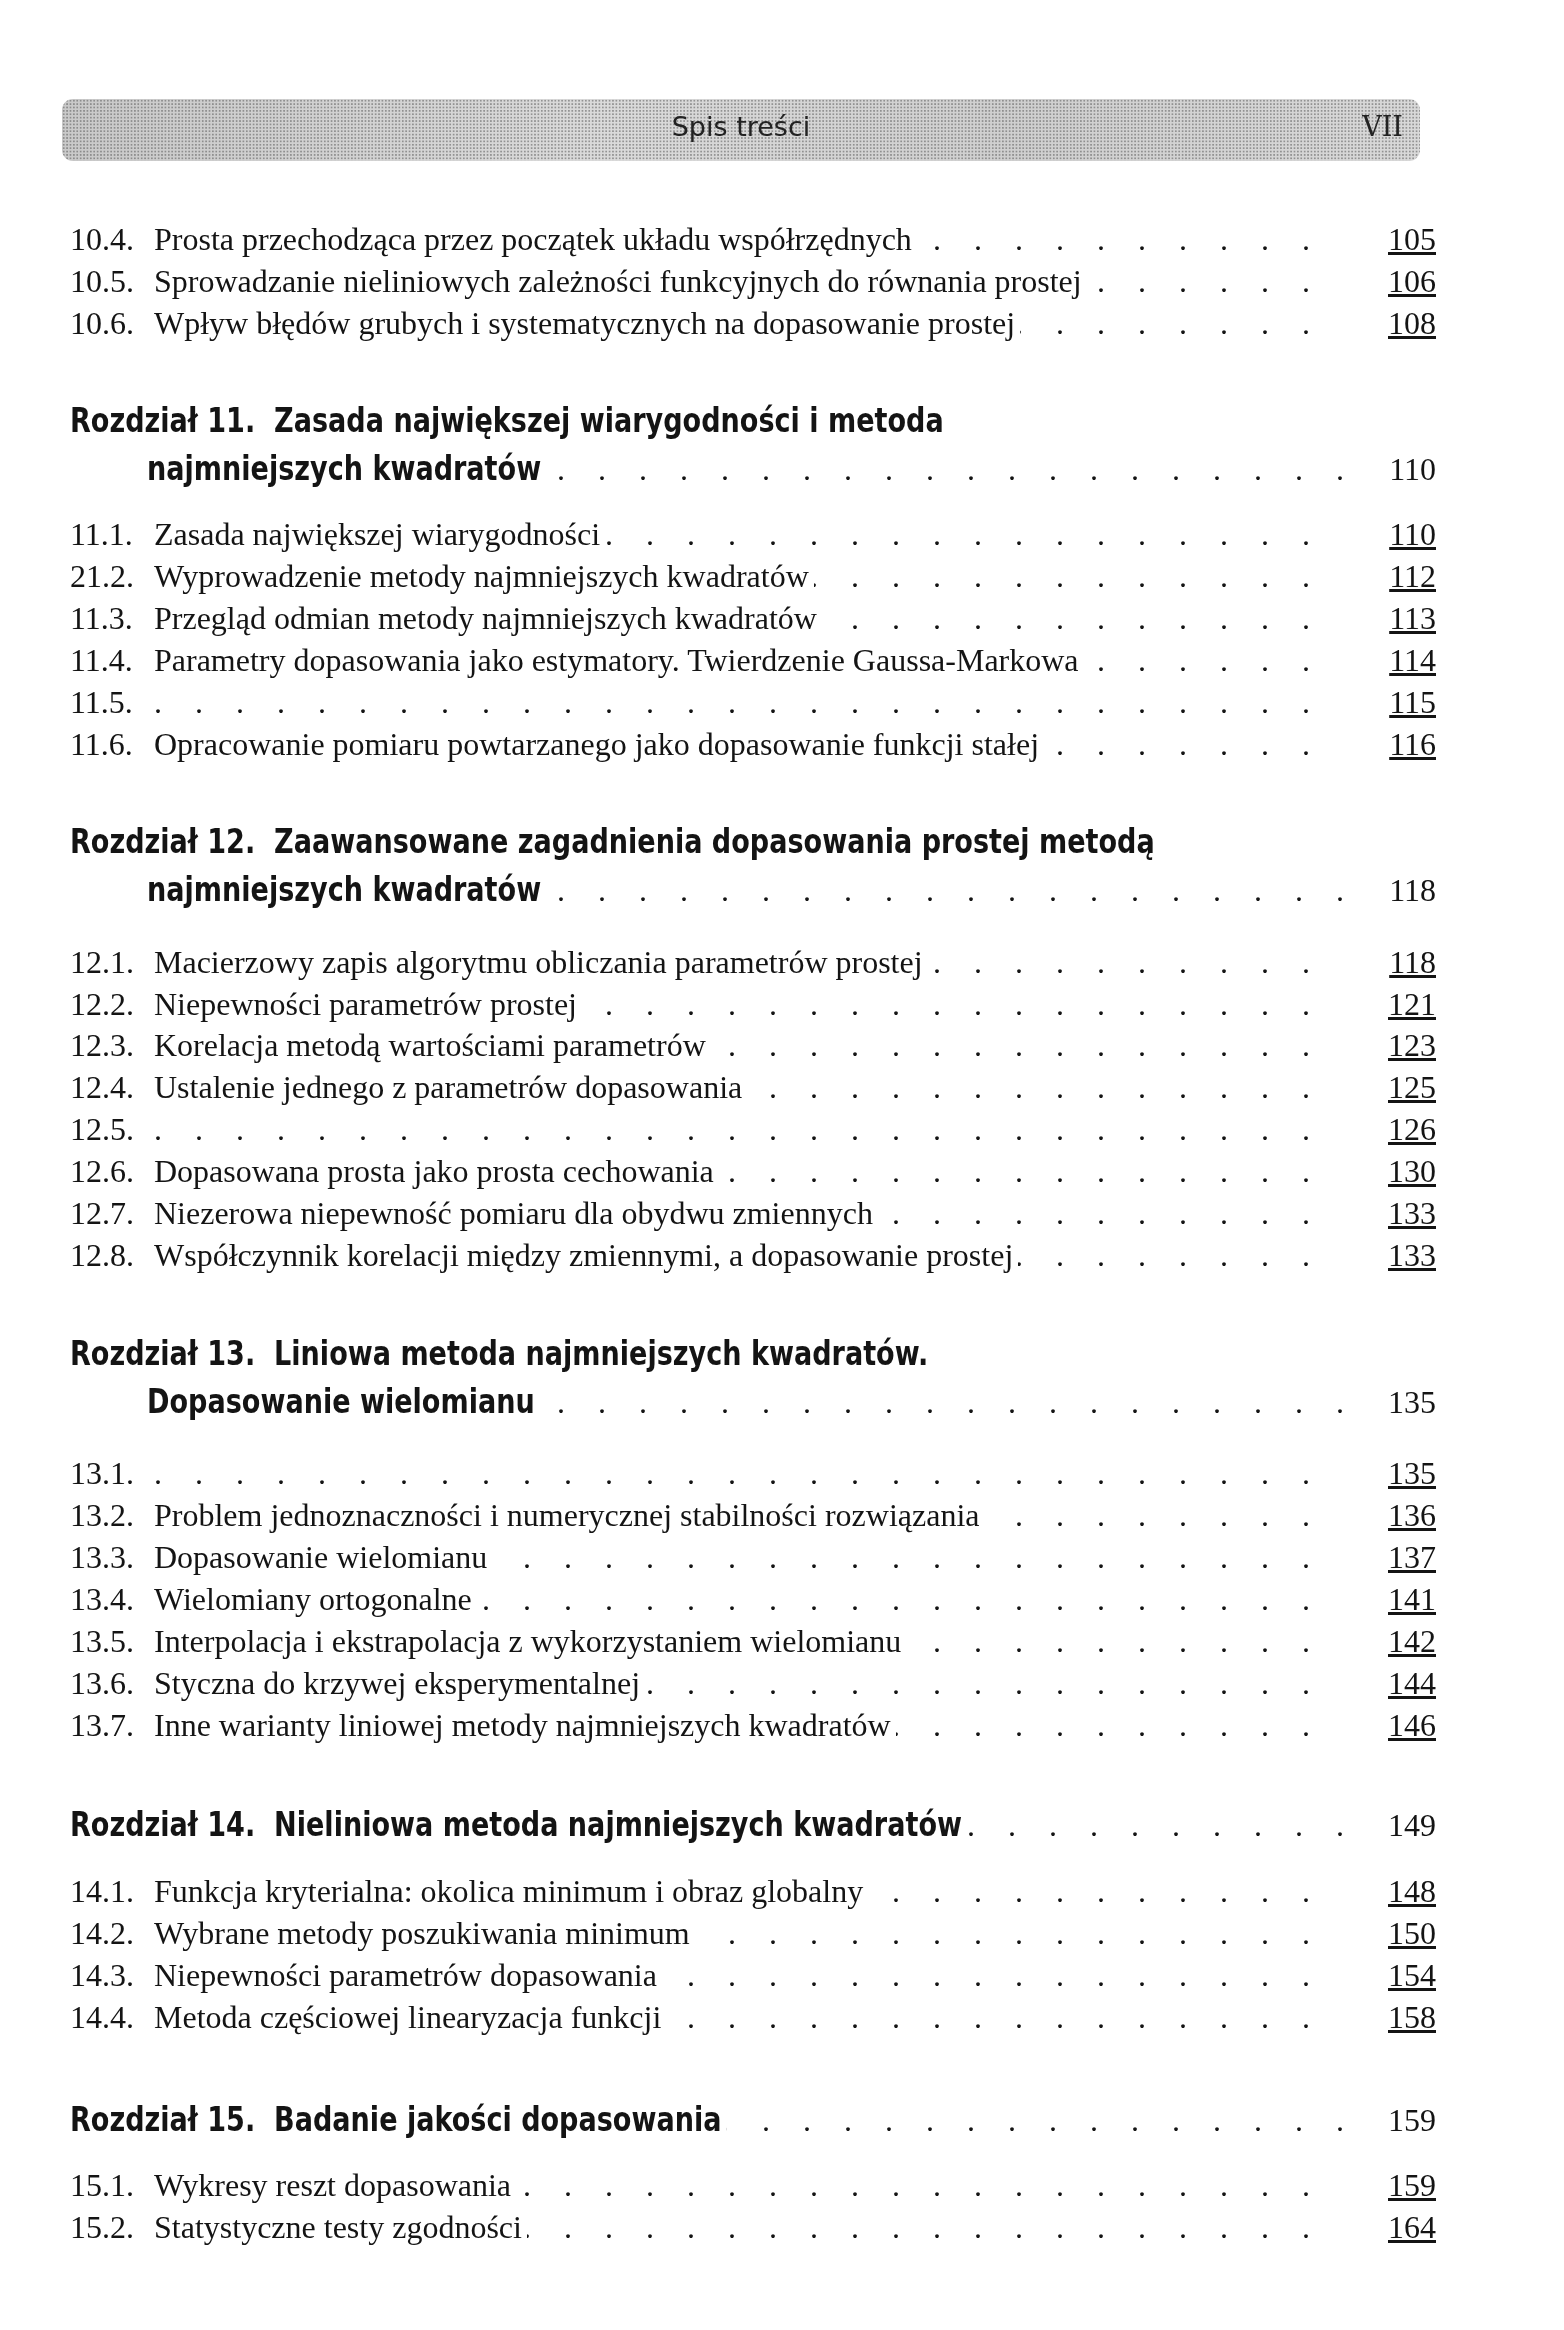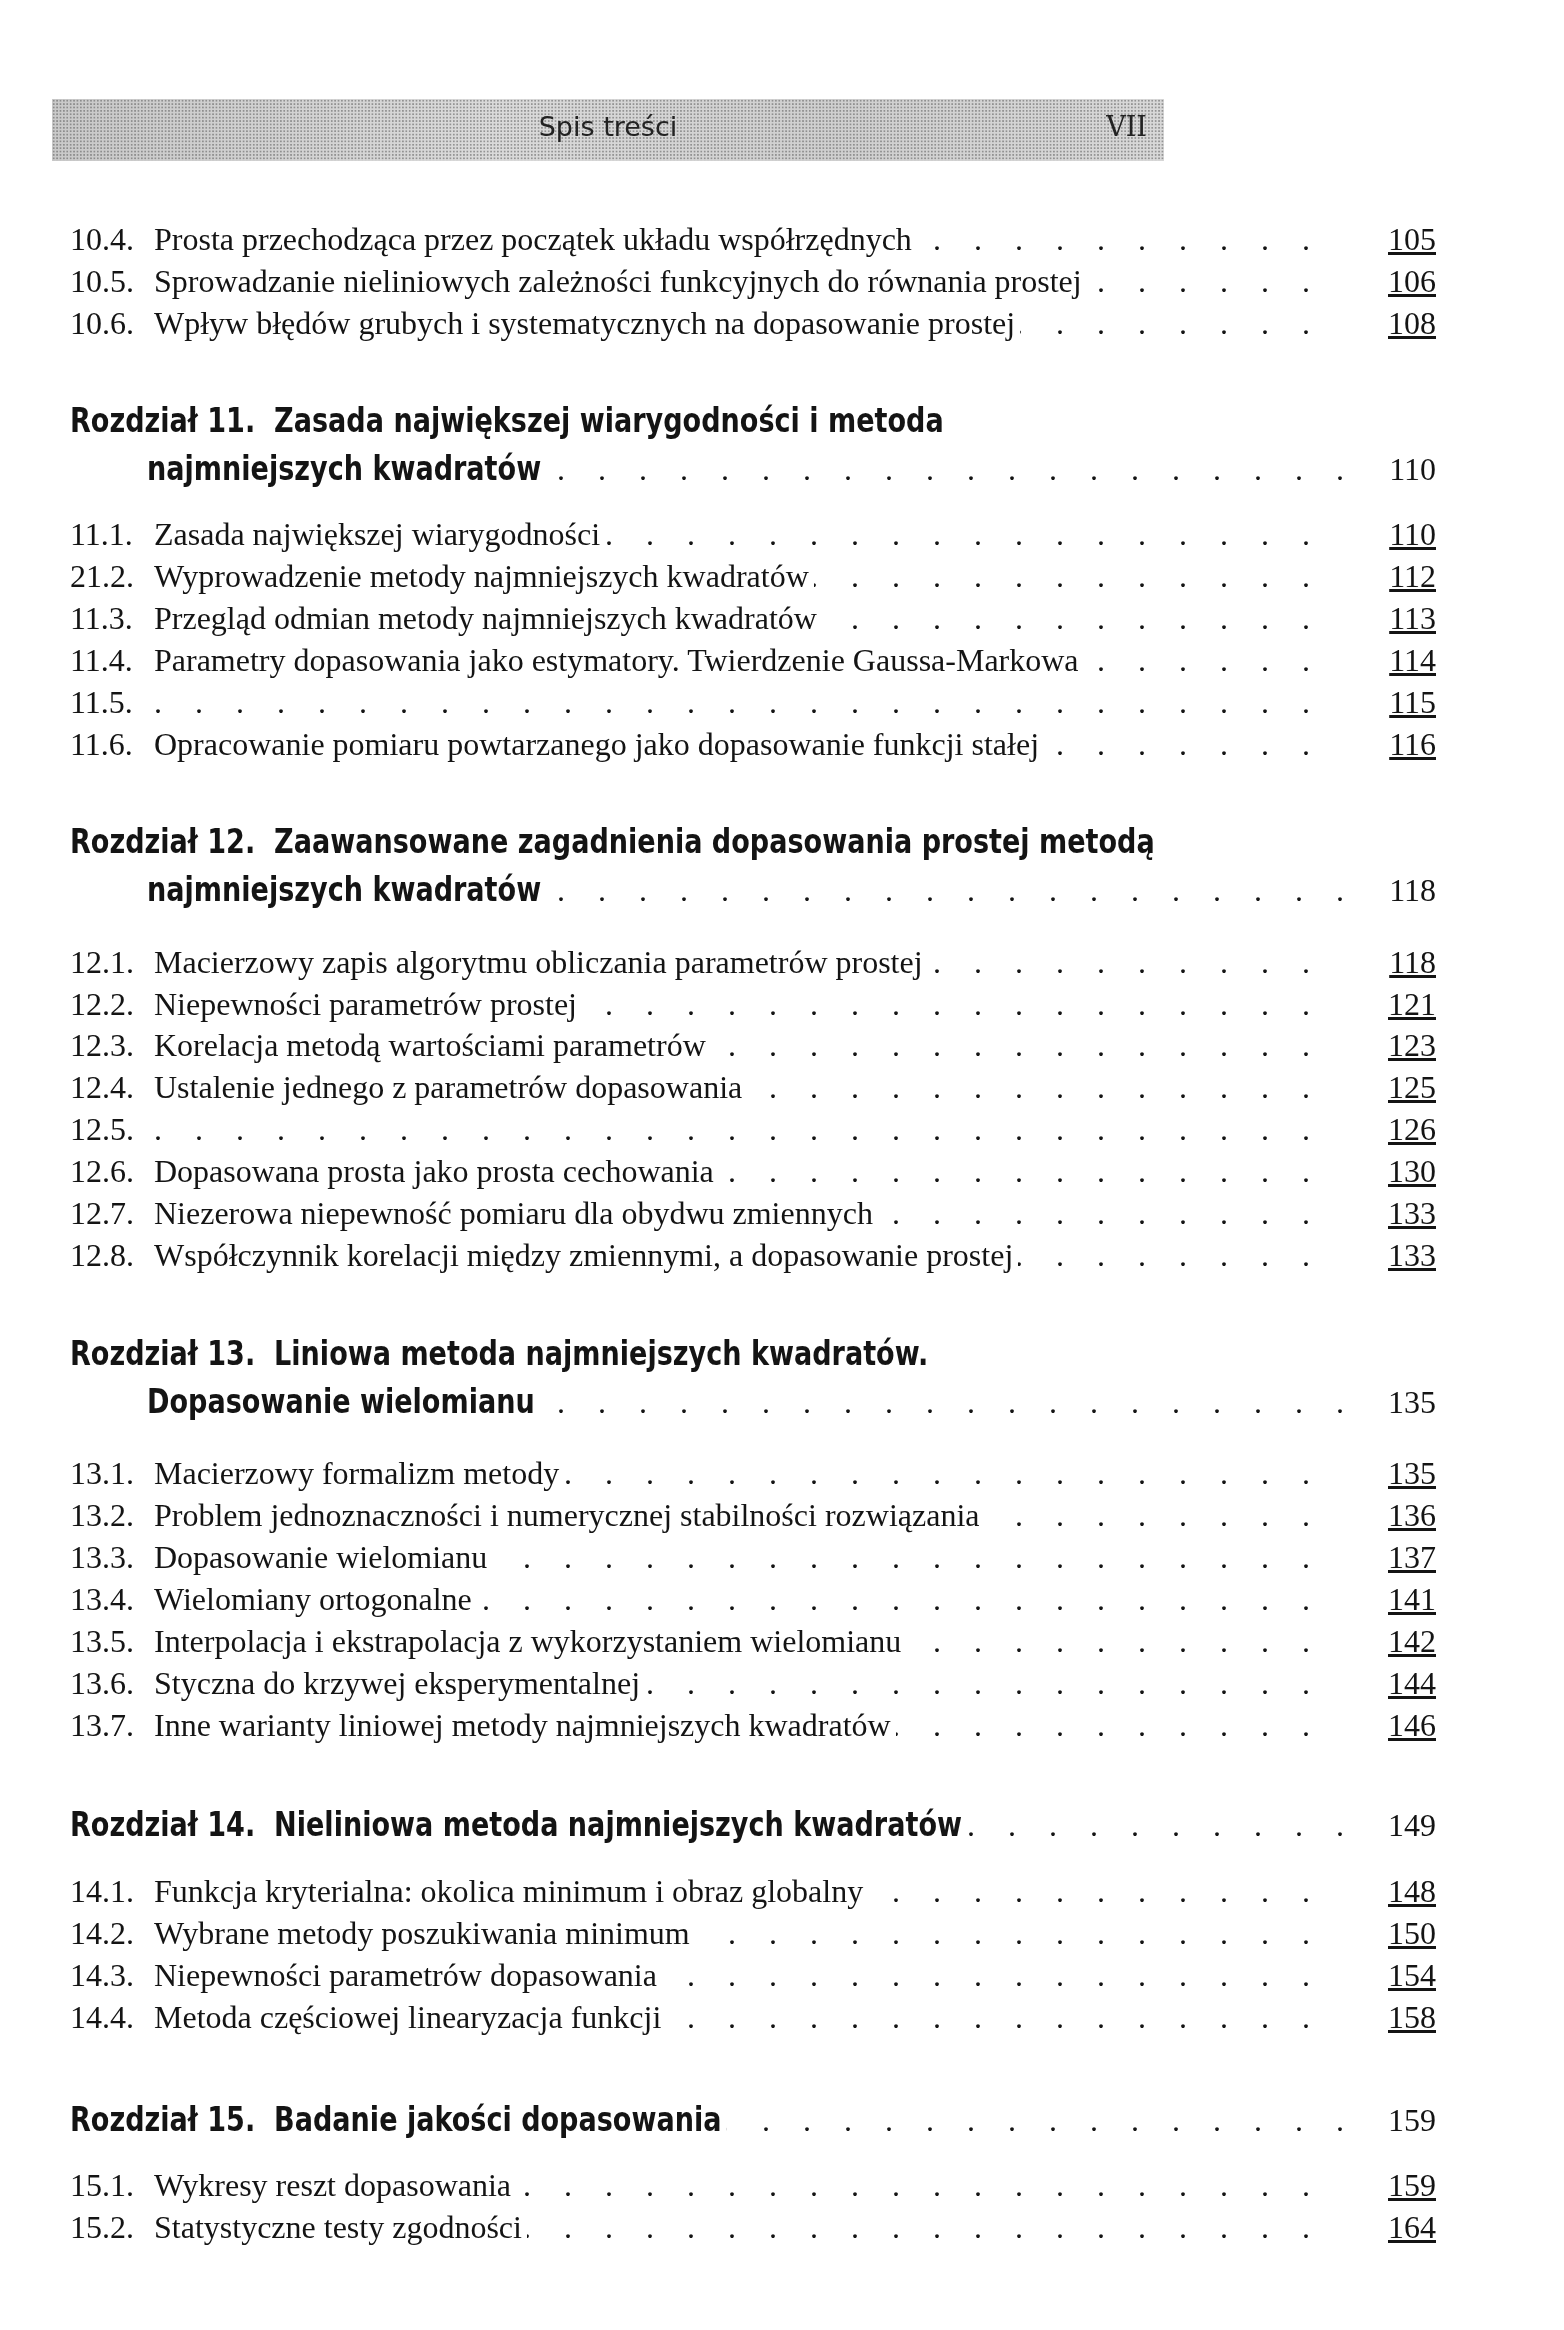--- a/index.html
+++ b/index.html
@@ -1,23 +1,24 @@
 <!DOCTYPE html>
 <html style="font-size:13.7px"><head>
 <meta charset="utf-8">
 <style>
   html, body { margin: 0; padding: 0; background: #ffffff; }
   body { width: 1564px; height: 2330px; position: relative; overflow: hidden; color: #141414; }
   .header-band {
-    position: absolute; left: 52px; top: 99px; width: 1112px; height: 62px;
+    position: absolute; left: 62px; top: 99px; width: 1358px; height: 62px;
     background-color: #d2d2d2;
     background-image:
       radial-gradient(circle, rgba(90,90,90,0.55) 0.7px, transparent 1px),
       linear-gradient(90deg, #c9c9c9, #dadada 40%, #cfcfcf 70%, #d8d8d8);
     background-size: 3.4px 3.4px, 100% 100%;
+    border-radius: 11px;
   }
   .header-title {
     position: absolute; left: 0; right: 0; top: 12px; text-align: center;
     font-family: "DejaVu Sans", sans-serif; font-size: 27px; color: #222;
   }
   .header-page {
     position: absolute; right: 17px; top: 12px;
     font-family: "DejaVu Serif", serif; font-size: 27px; color: #222;
   }
   .row {
@@ -200,21 +201,20 @@
   <div class="line line2">
     <span class="dots"></span>
     <span class="label">Dopasowanie wielomianu</span>
     <span class="page">135</span>
   </div>
 </div>
 <div id="ch2">
     <div class="row" style="top: 1454px;">
       <span class="num">13.1.</span>
       <span class="dots"></span>
-      <span class="title">Macierzowy formalizm metody</span>
       <span class="page">135</span>
     </div>
     <div class="row" style="top: 1496px;">
       <span class="num">13.2.</span>
       <span class="dots"></span>
       <span class="title">Problem jednoznaczności i numerycznej stabilności rozwiązania</span>
       <span class="page">136</span>
     </div>
     <div class="row" style="top: 1538px;">
       <span class="num">13.3.</span>

